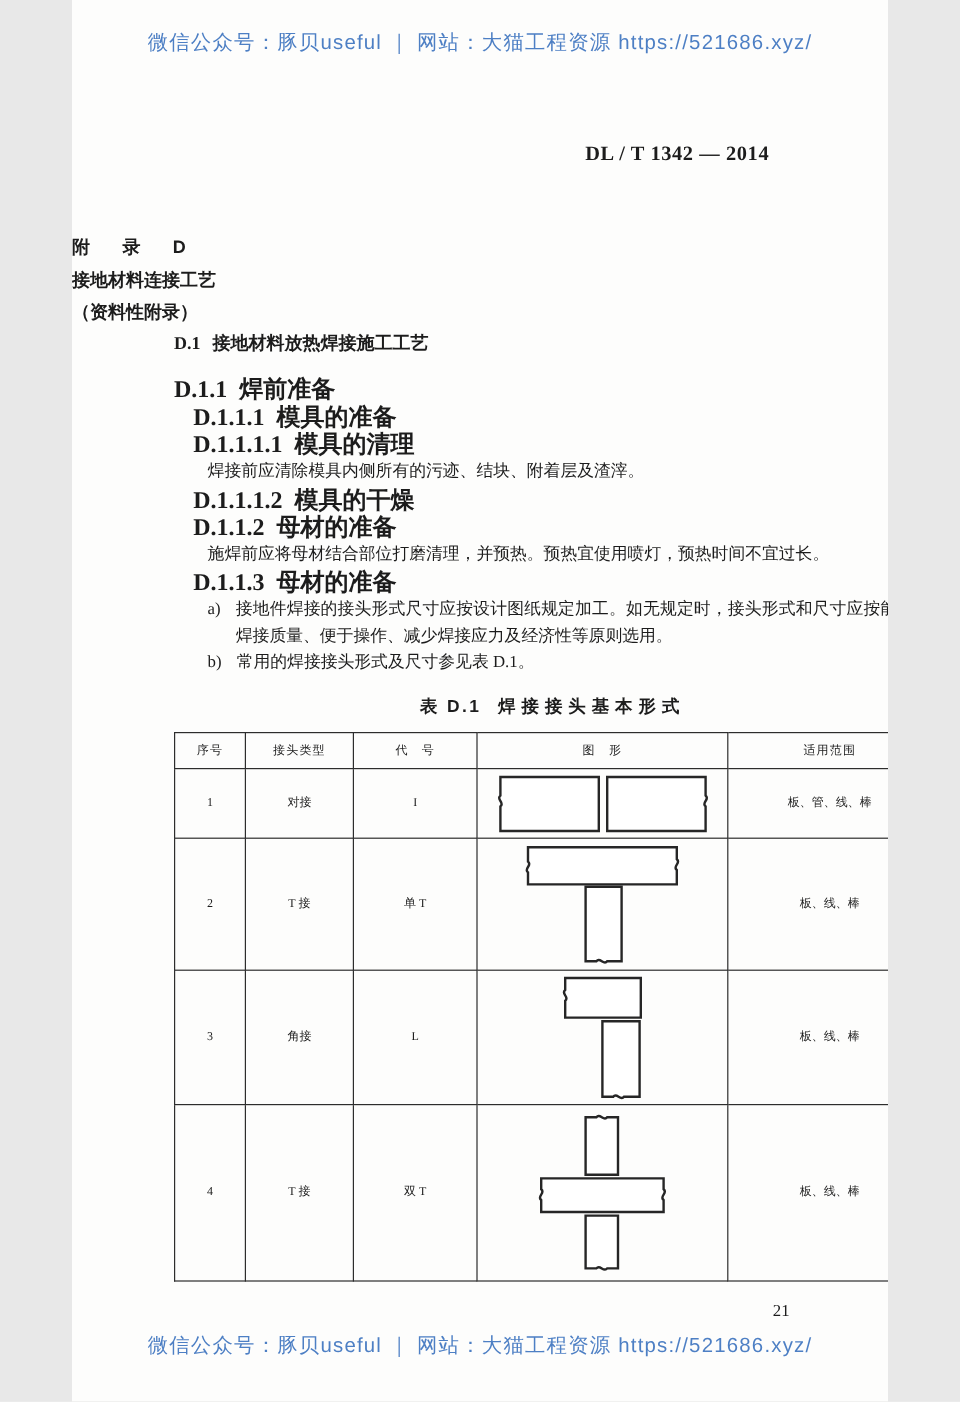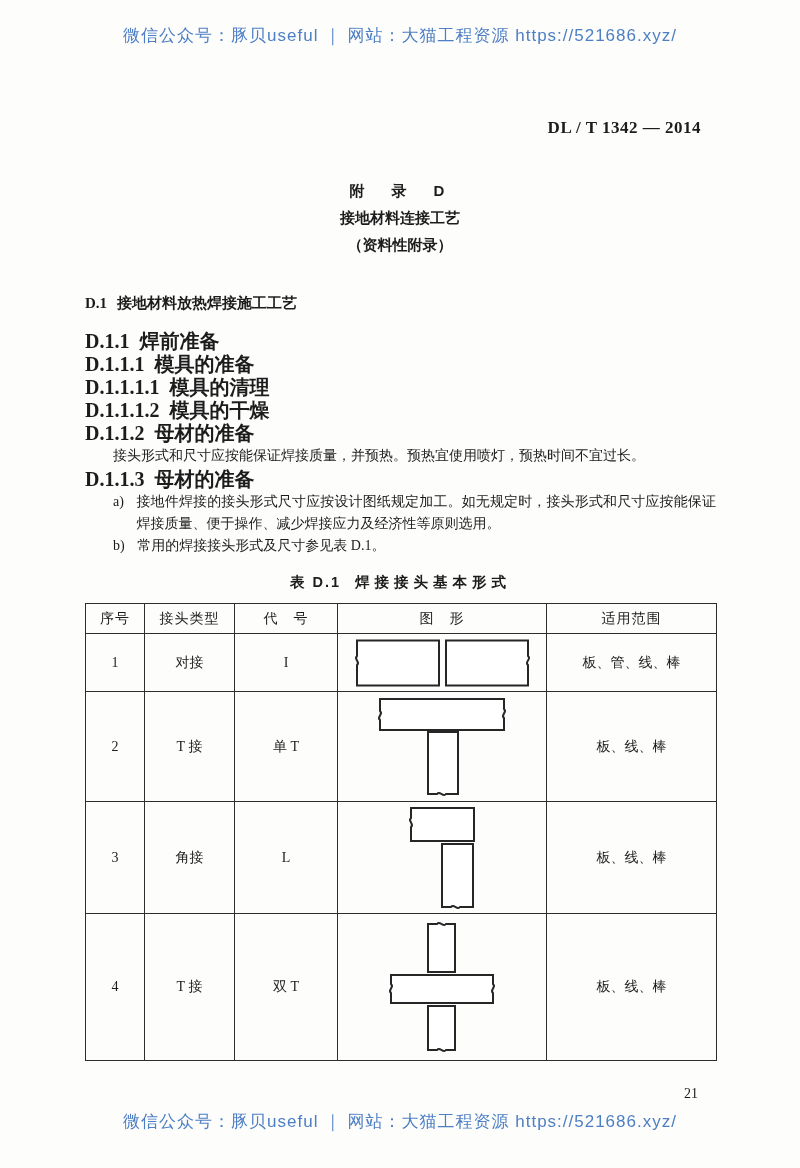--- a/index.html
+++ b/index.html
@@ -1,19 +1,19 @@
 <!DOCTYPE html>
 <html><head>
 <meta charset="utf-8">
 <style>
   * { margin: 0; padding: 0; box-sizing: border-box; }
   html, body { background: #e8e8e8; }
   .page {
     position: relative;
-    width: 800px;
+    width: 680px;
     height: 1168px;
     margin: 0 auto;
     background: #fdfdfc;
     color: #1c1c1c;
     font-family: "Liberation Serif", serif;
     overflow: hidden;
     text-decoration: underline;
   }
   .watermark {
     position: absolute;
@@ -30,45 +30,45 @@
     position: absolute;
     top: 118px;
     right: 99px;
     font-family: "Liberation Serif", serif;
     font-weight: bold;
     font-size: 17px;
     letter-spacing: 0.5px;
   }
   .title-block {
     position: absolute;
-    top: 177px;
+    top: 193px;
     left: 0; right: 0;
-    text-align: center;
+    text-align: left;
     font-family: "Liberation Sans", sans-serif;
     font-weight: bold;
   }
   .title-block .line { font-size: 15px; line-height: 27px; }
   .title-block .appendix-label { letter-spacing: 6px; }
   .content {
     position: absolute;
     top: 268px;
     left: 85px;
     width: 631px;
     font-size: 14px;
     line-height: 22px;
   }
   .h-num { font-family: "Liberation Serif", serif; font-weight: bold; margin-right: 10px; }
   .heading {
     font-family: "Liberation Sans", sans-serif;
     font-weight: bold;
     font-size: 20px;
   }
-  .h1-level { font-size: 15px; margin: 24px 0 16px 0; }
+  .h1-level { font-size: 15px; margin: 8px 0 16px 0; }
   .h2-level { margin: 10px 0 1px 0; }
-  .h3-level { margin: 1px 0 1px 0; }
+  .h3-level { margin: 1px 0 1px 16px; }
   .para { text-indent: 2em; text-align: justify; }
   .list-item { display: flex; margin: 0; }
   .list-item .marker { flex: 0 0 auto; padding-left: 2em; }
   .list-item .itext { flex: 1 1 auto; padding-left: 0.9em; text-align: justify; }
   .table-caption {
     text-align: center;
     font-family: "Liberation Sans", sans-serif;
     font-weight: bold;
     font-size: 14.5px;
     margin: 14px 0 10px 0;
@@ -77,35 +77,35 @@
   .table-caption .cap-text { letter-spacing: 5px; margin-top: 36px; }
   table.joint-table {
     border-collapse: collapse;
     width: 631px;
     table-layout: fixed;
   }
   table.joint-table th, table.joint-table td {
     border: 1.5px solid #2d2d2d;
     text-align: center;
     vertical-align: middle;
-    font-size: 14px;
+    font-size: 10px;
     padding: 2px;
   }
   table.joint-table th {
     font-weight: normal;
     height: 30px;
     letter-spacing: 1px;
   }
   th.sp { letter-spacing: 8px; }
   .fig-wrap { display: flex; align-items: center; justify-content: center; }
   .fig-wrap svg { display: block; }
   .page-number {
     position: absolute;
     top: 1086px;
-    right: 102px;
+    right: 82px;
     font-size: 14px;
     font-family: "Liberation Serif", serif;
   }
 </style>
 </head>
 <body>
 
 <div class="page">
 
   <div class="watermark top">微信公众号：豚贝useful ｜ 网站：大猫工程资源 https://521686.xyz/</div>
@@ -128,29 +128,30 @@
       <span class="h-num">D.1.1</span><span>焊前准备</span>
     </div>
 
     <div class="heading h3-level">
       <span class="h-num">D.1.1.1</span><span>模具的准备</span>
     </div>
 
     <div class="heading h3-level">
       <span class="h-num">D.1.1.1.1</span><span>模具的清理</span>
     </div>
+    <div class="para">焊接前应清除模具内侧所有的污迹、结块、附着层及渣滓。</div>
 
     <div class="heading h3-level">
       <span class="h-num">D.1.1.1.2</span><span>模具的干燥</span>
     </div>
 
     <div class="heading h3-level">
       <span class="h-num">D.1.1.2</span><span>母材的准备</span>
     </div>
-    <div class="para">接头形式和尺寸应按能保证焊接质量，并预热。预热宜使用喷灯，预热时间不宜过长。</div>
+    <div class="para">施焊前应将母材结合部位打磨清理，并预热。预热宜使用喷灯，预热时间不宜过长。</div>
 
     <div class="heading h3-level">
       <span class="h-num">D.1.1.3</span><span>母材的准备</span>
     </div>
 
     <div class="list-item">
       <span class="marker">a)</span>
       <span class="itext">接地件焊接的接头形式尺寸应按设计图纸规定加工。如无规定时，接头形式和尺寸应按能保证焊接质量、便于操作、减少焊接应力及经济性等原则选用。</span>
     </div>
     <div class="list-item">

